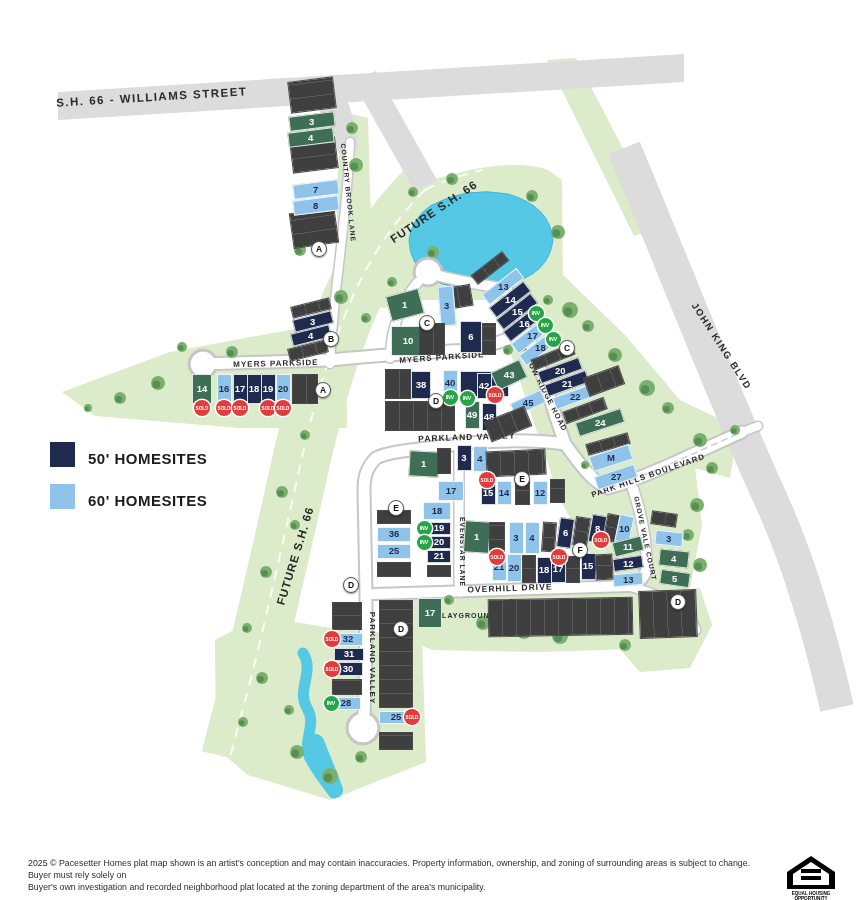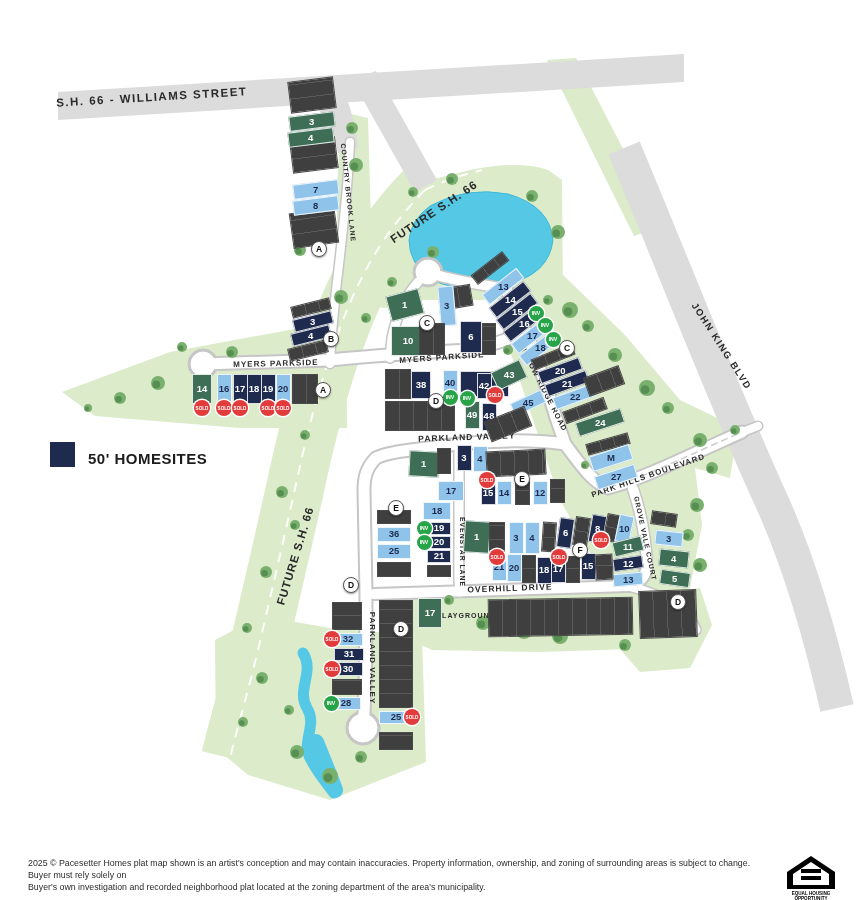--- a/index.html
+++ b/index.html
@@ -452,21 +452,21 @@
         <span style="transform: rotate(25deg);">43</span>
       </div>
       <div class="lot t60" style="left: 511px; top: 396px; width: 34px; height: 14px; transform: rotate(-25deg);">
         <span style="transform: rotate(25deg);">45</span>
       </div>
       <div class="lot tx" style="left: 385px; top: 401px; width: 70px; height: 30px; transform: rotate(0deg); background: repeating-linear-gradient(90deg, rgb(63, 63, 63) 0px, rgb(63, 63, 63) 13px, rgb(90, 90, 90) 13px, rgb(90, 90, 90) 14px);"></div>
       <div class="lot t70" style="left: 464.5px; top: 401px; width: 15px; height: 28px; transform: rotate(0deg);">
         <span style="transform: rotate(0deg);">49</span>
       </div>
       <div class="lot t50" style="left: 481.5px; top: 403px; width: 15px; height: 28px; transform: rotate(0deg);">
-        <span style="transform: rotate(0deg); font-family: Liberation Mono, monospace;">48</span>
+        <span style="transform: rotate(0deg);">48</span>
       </div>
       <div class="lot tx" style="left: 486px; top: 413px; width: 44px; height: 22px; transform: rotate(-22deg); background: repeating-linear-gradient(90deg, rgb(63, 63, 63) 0px, rgb(63, 63, 63) 13px, rgb(90, 90, 90) 13px, rgb(90, 90, 90) 14px);"></div>
       <div class="lot t70" style="left: 409px; top: 451px; width: 30px; height: 26px; transform: rotate(3deg);">
         <span style="transform: rotate(-3deg);">1</span>
       </div>
       <div class="lot tx" style="left: 437px; top: 448px; width: 14px; height: 26px; transform: rotate(0deg); background: repeating-linear-gradient(90deg, rgb(63, 63, 63) 0px, rgb(63, 63, 63) 13px, rgb(90, 90, 90) 13px, rgb(90, 90, 90) 14px);"></div>
       <div class="lot t50" style="left: 456.5px; top: 445px; width: 15px; height: 26px; transform: rotate(0deg);">
         <span style="transform: rotate(0deg);">3</span>
       </div>
       <div class="lot t60" style="left: 472.5px; top: 446px; width: 15px; height: 26px; transform: rotate(0deg);">
@@ -613,20 +613,24 @@
       <div class="marker" style="left: 514px; top: 471px;">E</div>
       <div class="marker" style="left: 388px; top: 500px;">E</div>
       <div class="marker" style="left: 572px; top: 542px;">F</div>
     </div>
 
   <div id="legend">
     <div class="legend-row">
       <div class="legend-swatch" style="background: rgb(30, 43, 78);"></div>
       <div class="legend-label">50' HOMESITES</div>
     </div>
+    <div class="legend-row">
+      <div class="legend-swatch" style="background: rgb(144, 195, 234);"></div>
+      <div class="legend-label">60' HOMESITES</div>
+    </div>
   </div>
 
   <div id="footer">
     <div>2025 © Pacesetter Homes plat map shown is an artist's conception and may contain inaccuracies. Property information, ownership, and zoning of surrounding areas is subject to change. Buyer must rely solely on</div>
     <div>Buyer's own investigation and recorded neighborhood plat located at the zoning department of the area's municipality.</div>
   </div>
 
   <div id="eho">
     <svg width="62" height="46" viewBox="0 0 52 46">
       <path d="M2,17 L26,1 L50,17 L50,34 L2,34 Z" fill="#000"></path>

